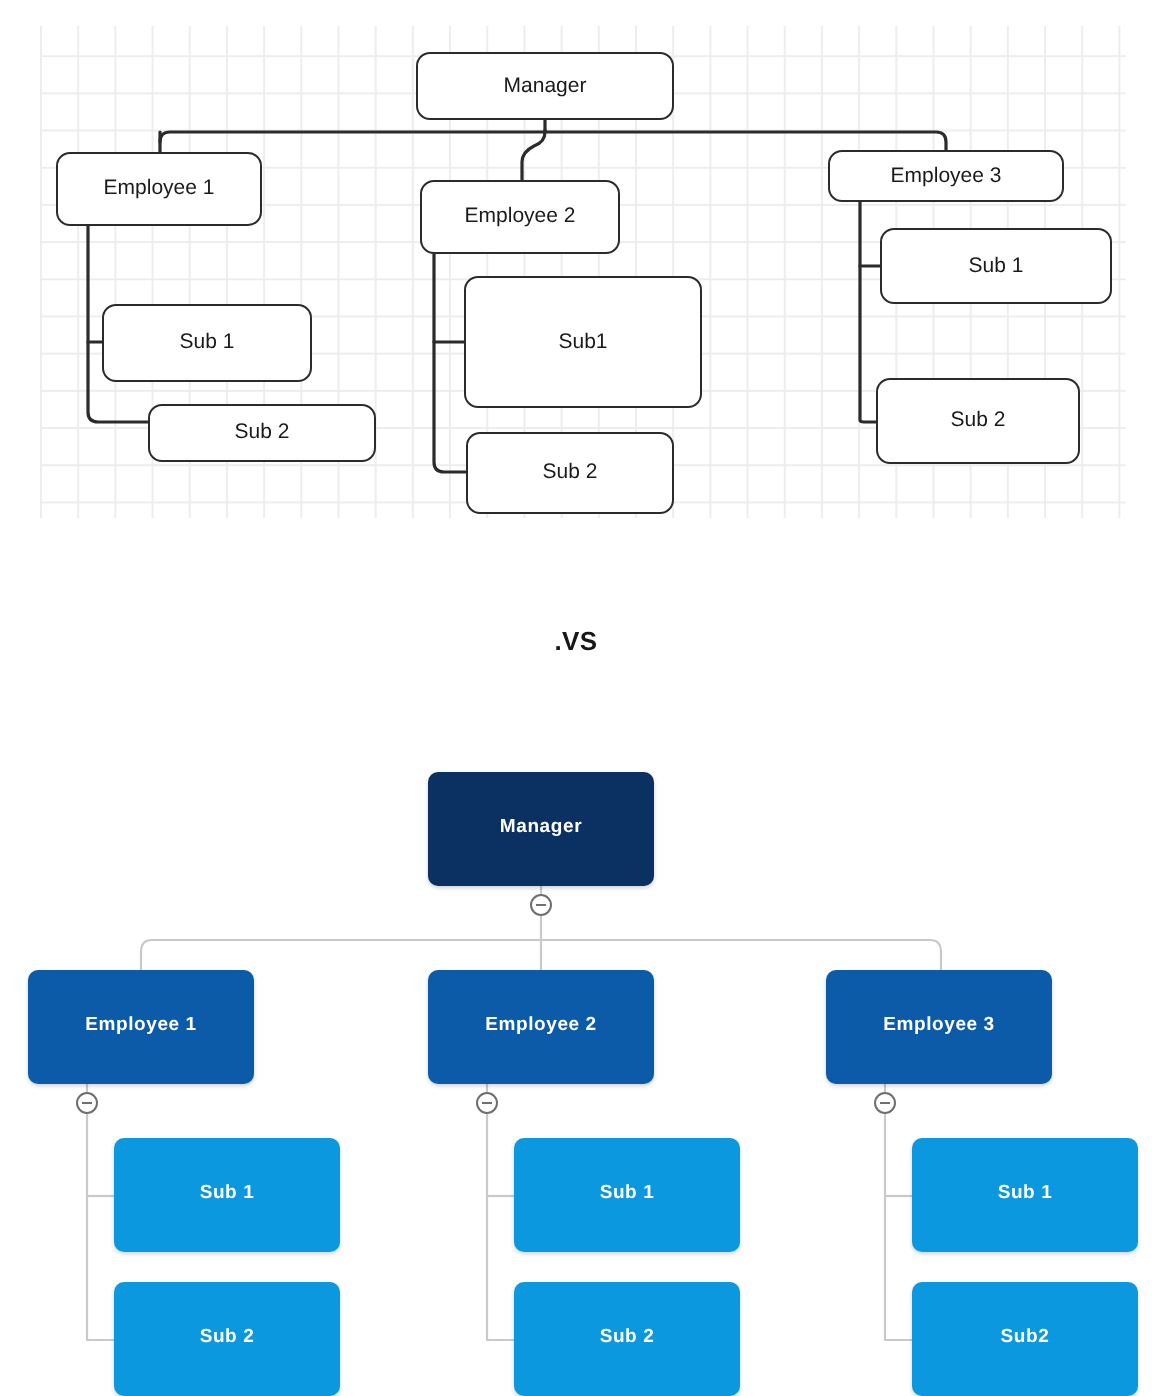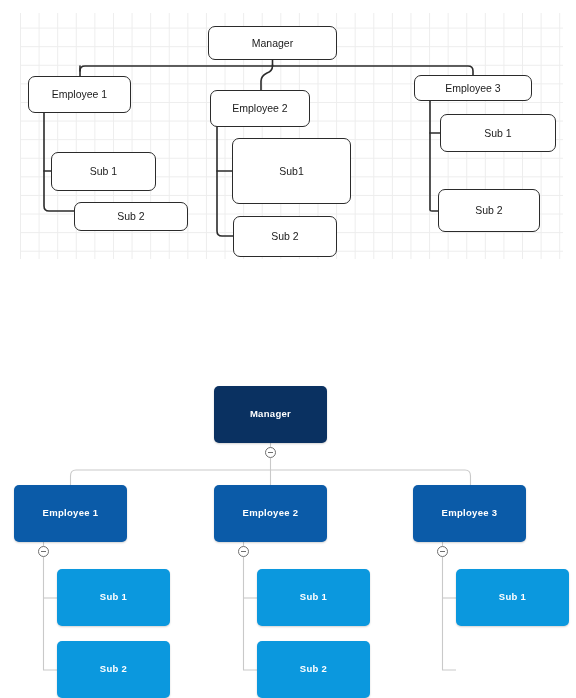--- a/index.html
+++ b/index.html
@@ -145,20 +145,21 @@
     </div>
 
   <div class="node plain" style="left:440px;top:101px;width:116px;height:38px;">
       <span>Sub 1</span>
     </div>
 
   <div class="node plain" style="left:438px;top:176px;width:102px;height:43px;">
       <span>Sub 2</span>
     </div>
 
+  <div class="vs-label">.VS</div>
 
   <svg class="wires-bottom" viewBox="0 0 576 698" width="576" height="698">
     <g fill="none" stroke="#c9c9c9" stroke-width="1.1" stroke-linecap="butt" stroke-linejoin="round">
 
       <path d="M270.5,430 L270.5,434"></path>
       <path d="M270.5,445 L270.5,457"></path>
 
       <path d="M70.5,463 Q70.5,457 76,457 L465,457 Q470.5,457 470.5,463 L470.5,472"></path>
       <path d="M70.5,463 L70.5,472"></path>
       <path d="M270.5,457 L270.5,472"></path>
@@ -206,19 +207,22 @@
     </div>
 
   <div class="node styled lvl-leaf" style="left:257px;top:628px;width:113px;height:57px;">
       <span>Sub 2</span>
     </div>
 
   <div class="node styled lvl-leaf" style="left:456px;top:556px;width:113px;height:57px;">
       <span>Sub 1</span>
     </div>
 
+  <div class="node styled lvl-leaf" style="left:456px;top:628px;width:113px;height:57px;">
+      <span>Sub2</span>
+    </div>
 
   <div class="toggle" style="left:265px;top:434px;"></div>
   <div class="toggle" style="left:38px;top:533px;"></div>
   <div class="toggle" style="left:238px;top:533px;"></div>
   <div class="toggle" style="left:437px;top:533px;"></div>
 
 </div>
 
 </body></html>

